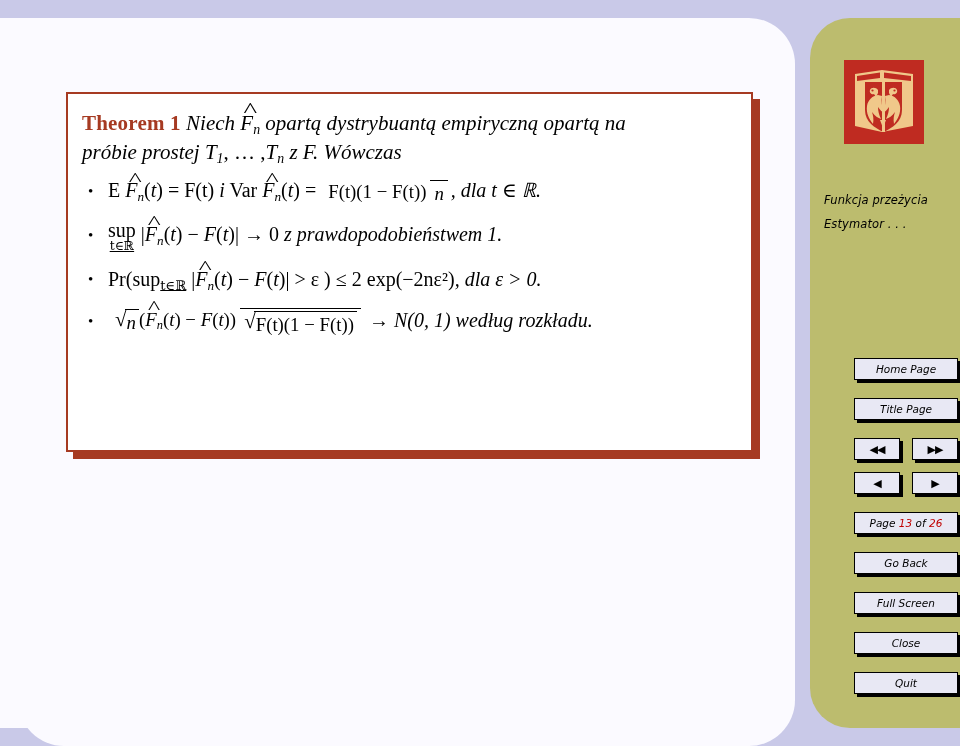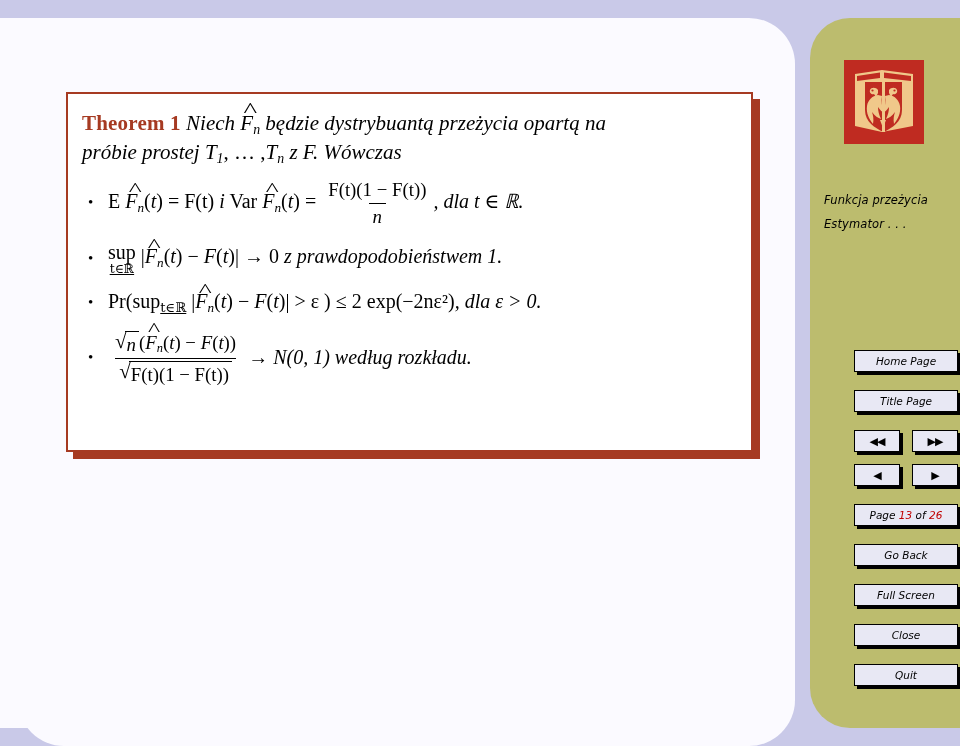--- a/index.html
+++ b/index.html
@@ -104,21 +104,21 @@
     top: -0.46em;
     left: 50%;
     transform: translateX(-48%) scaleX(1.45);
     font-size: .95em;
     line-height: 1;
   }
   .sub { font-size: .66em; vertical-align: -0.28em; font-style: italic;}
 
   .frac {
     display: inline-flex;
-    flex-direction: column;
+    flex-direction: row;
     align-items: center;
     vertical-align: middle;
     margin: 0 3px;
     font-size: .94em;
   }
   .frac .num { padding: 0 4px 1px 4px; }
   .frac .den { padding: 1px 4px 0 4px; border-top: 1.4px solid #000; }
 
   .unders {
     display: inline-flex;
@@ -195,21 +195,21 @@
     font-family: "DejaVu Sans", sans-serif;
     font-style: italic;
     font-size: 10.5px;
     color: #000;
     box-sizing: border-box;
     user-select: none;
   }
   .btn-wide {
     width: 104px;
     height: 22px;
-    margin: 0 auto 18px auto;
+    margin: 8px auto 18px auto;
   }
   .btn-row {
     display: flex;
     justify-content: center;
     gap: 12px;
     margin-bottom: 12px;
   }
   .btn-half {
     width: 46px;
     height: 22px;
@@ -227,21 +227,21 @@
 <div id="slide-panel">
   <div id="slide-inner"></div>
 
   <div id="theorem-box">
     <div id="theorem-content">
 
       <div class="thm-head">
         <span class="thm-label">Theorem 1</span>
         <span class="it">Niech</span>
         <span class="hatwrap"><span class="hat">^</span><span class="it">F</span><span class="sub">n</span></span>
-        <span class="it">będzie dystrybuantą przeżycia opartą na</span>
+        <span class="it">opartą dystrybuantą empiryczną opartą na</span>
         <br>
         <span class="it">próbie prostej</span>
         <span class="it">T</span><span class="sub rm">1</span><span class="rm">, … ,</span><span class="it">T</span><span class="sub">n</span>
         <span class="it">z</span>
         <span class="it">F.</span>
         <span class="it">Wówczas</span>
       </div>
 
       <ul class="bullets">
 

